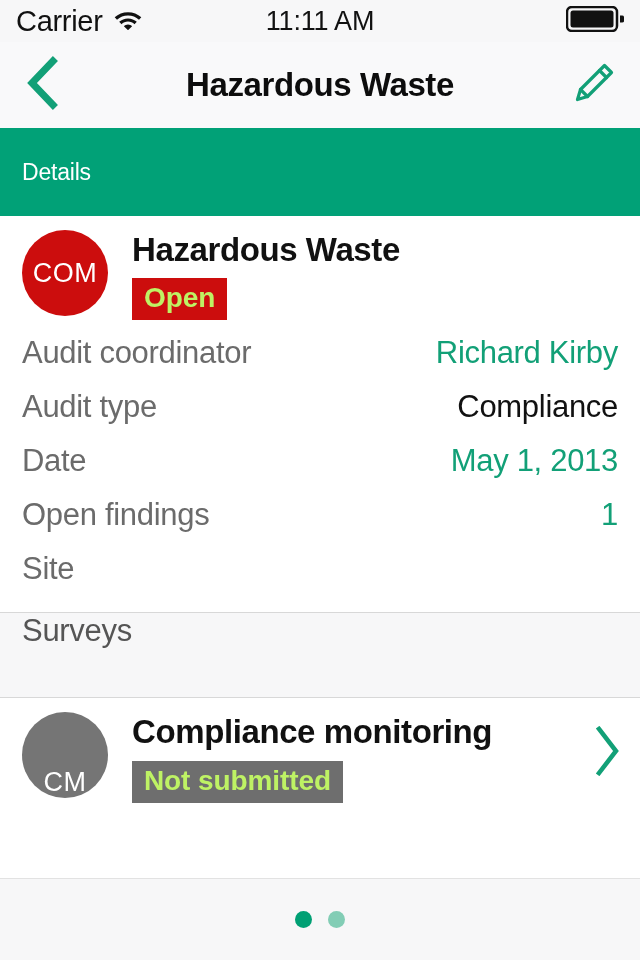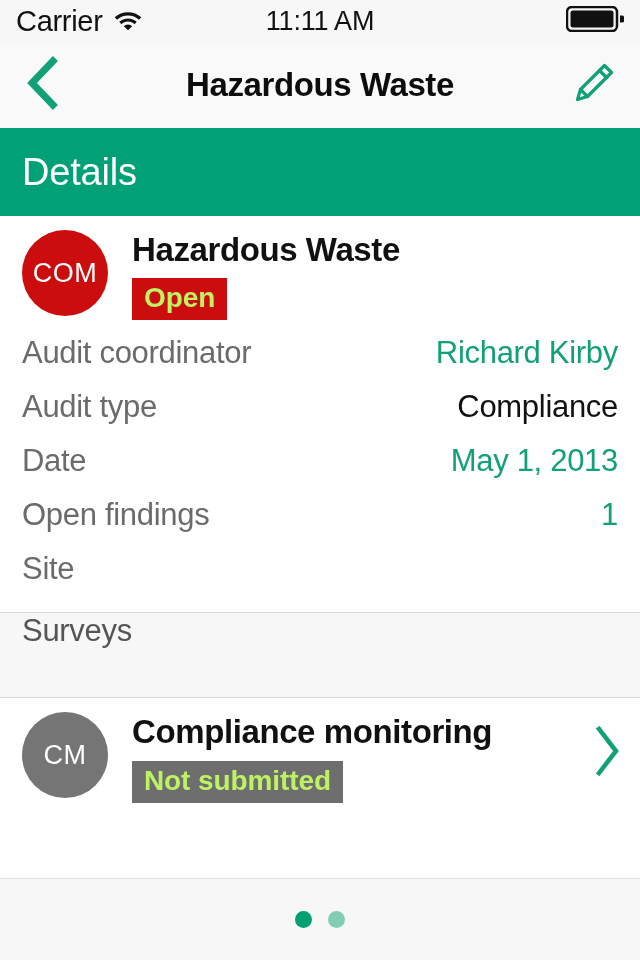--- a/index.html
+++ b/index.html
@@ -45,36 +45,36 @@
     position:absolute; right:14px; top:0; bottom:0;
     width:64px; display:flex; align-items:center; justify-content:center;
   }
 
   
   .section-green {
     background:#01a177; height:88px;
     display:flex; align-items:center; padding:0 22px;
   }
   .section-green .label {
-    color:#ffffff; font-size:38px; font-weight:400; letter-spacing:-0.2px;
+    color:#ffffff; font-size:23px; font-weight:400; letter-spacing:-0.2px;
   }
 
   
   .card { background:#ffffff; padding-top:0; }
 
   .entity-row {
     display:flex; align-items:flex-start; padding:14px 22px 6px 22px;
   }
   .avatar {
     width:86px; height:86px; border-radius:50%;
     display:flex; align-items:center; justify-content:center;
     flex:0 0 auto;
   }
   .avatar.red { background:#cc0d0d; }
-  .avatar.gray { background:#757575; }
+  .avatar.gray { background:#757575;align-items:flex-end; }
   .avatar span { color:#fff; font-size:27px; letter-spacing:0.5px; }
   .entity-text { margin-left:24px; padding-top:2px; }
   .entity-name {
     font-size:33px; color:#111; font-weight:600; letter-spacing:-0.4px;
     line-height:1.1;
   }
   .badge {
     display:inline-block; margin-top:10px;
     padding:4px 12px 6px 12px; color:#bef264;
     font-size:28px; font-weight:600; letter-spacing:-0.1px;

